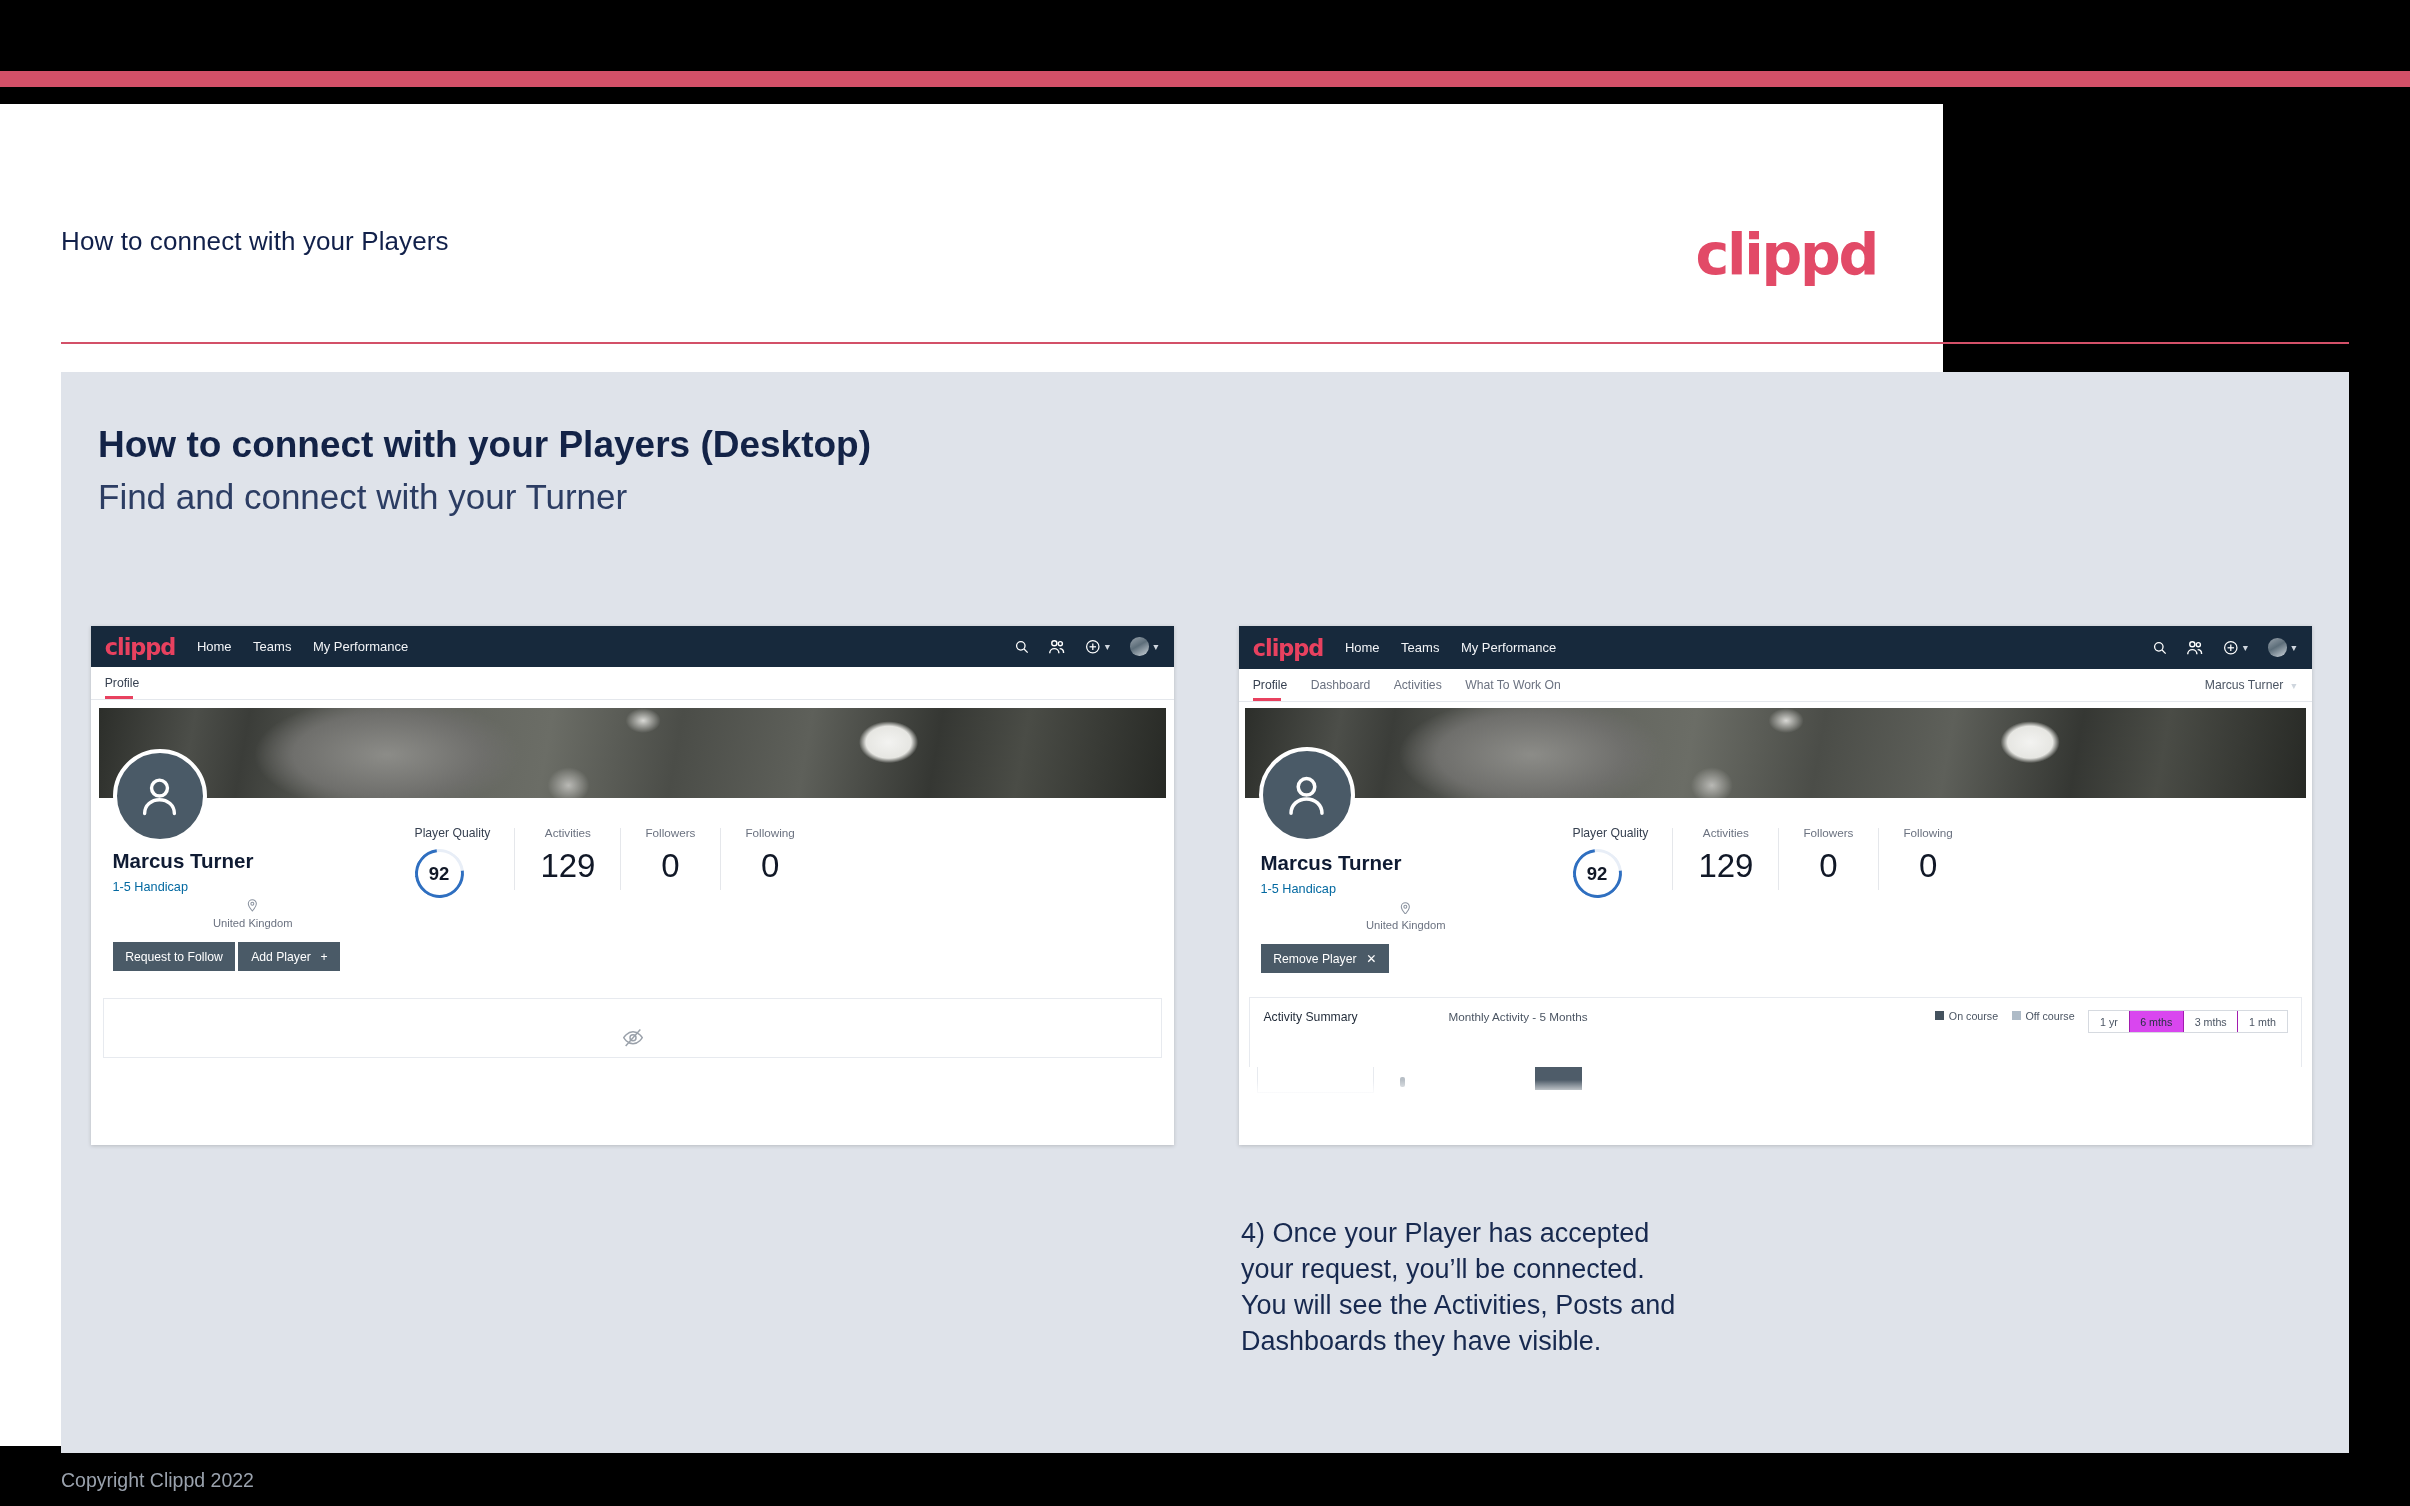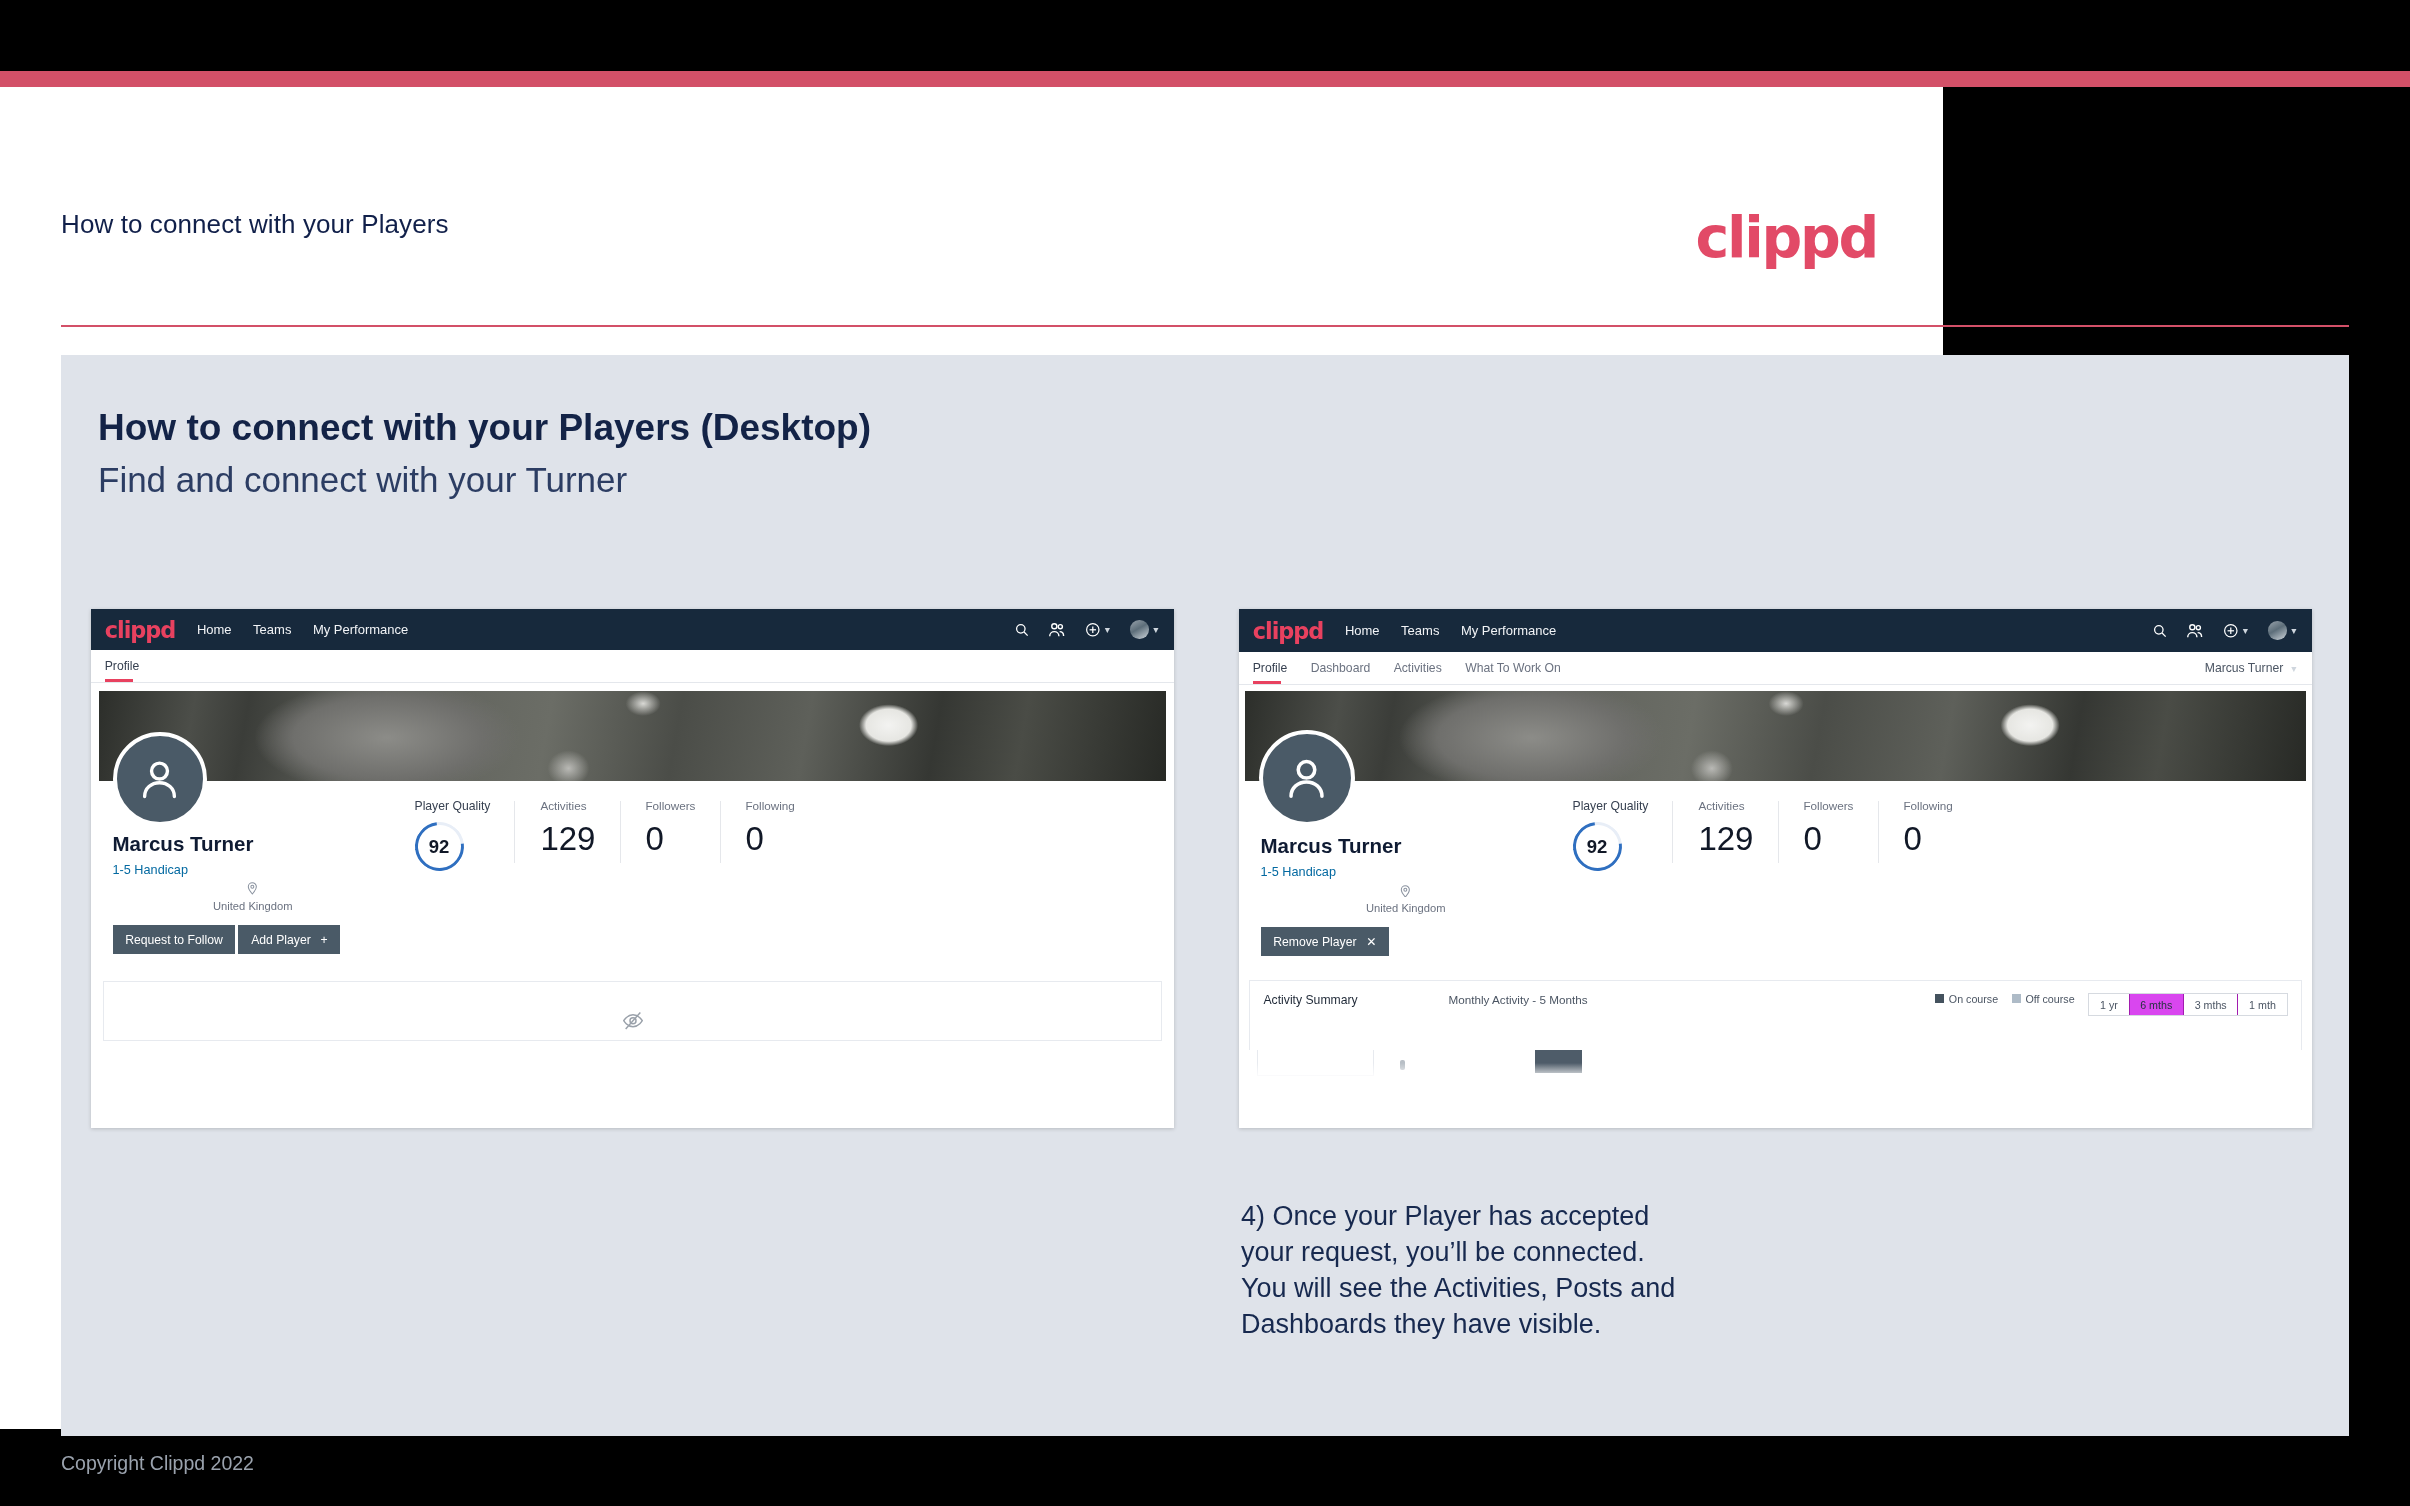--- a/index.html
+++ b/index.html
@@ -9,21 +9,21 @@
     background: #000;
     font-family: "Liberation Sans", sans-serif;
     overflow: hidden;
   }
   .slide-wrap { position: relative; width: 2411px; height: 1507px; background: #000; }
 
   .top-black { position: absolute; left:0; top:0; width:100%; height:71px; background:#000; }
   .top-pink  { position: absolute; left:0; top:71px; width:100%; height:15.6px; background:#d35068; }
   .bot-black { position: absolute; left:0; top:1429px; width:100%; height:78px; background:#000; }
 
-  .page { position:absolute; left:0; top:87px; width:1943px; height:1342px; background:#fff; }
+  .page { position:absolute; left:0; top:104px; width:1943px; height:1342px; background:#fff; }
 
   
   .hdr-title {
     position:absolute; left:61px; top:122px;
     font-size:26px; color:#11204a; letter-spacing:0.1px;
   }
   .logo {
     position:absolute; right:66px; top:122px;
     font-size:57px; font-weight:bold; color:#e24a67;
     letter-spacing:-2.3px; line-height:1;
@@ -124,21 +124,21 @@
   .pbtns { display:flex; gap:3px; margin-top:12.7px; }
   .pbtn {
     background:#4a5a67; color:#fff; font-size:12.2px;
     padding:7.8px 12.7px; display:flex; align-items:center; gap:9.8px; white-space:nowrap;
   }
 
   .pinfo-row { display:flex; align-items:flex-start; }
   .pinfo-left { padding:51px 0 0 21.5px; width:302px; }
   .shot.right .pinfo-left { padding-top:53px; width:312px; }
 
-  .stats { display:flex; align-items:stretch; flex:1; padding-top:18px; }
+  .stats { display:flex; align-items:stretch; flex:1; padding-top:28px;text-align:center; }
   .stat { padding:0 25px; position:relative; }
   .stat + .stat:before {
     content:""; position:absolute; left:0; top:2px; bottom:7.8px; width:1px; background:#e5e7eb;
   }
   .stat .slabel { font-size:11.7px; color:#6b7280; }
   .stat .svalue { font-size:33px; color:#111827; margin-top:7.8px; font-weight:400; }
 
   .quality { padding:0 25px 0 21.5px; position:relative; }
   .quality:after { content:""; position:absolute; right:0; top:2px; bottom:7.8px; width:1px; background:#e5e7eb; }
   .quality .slabel { font-size:12.2px; color:#374151; }

